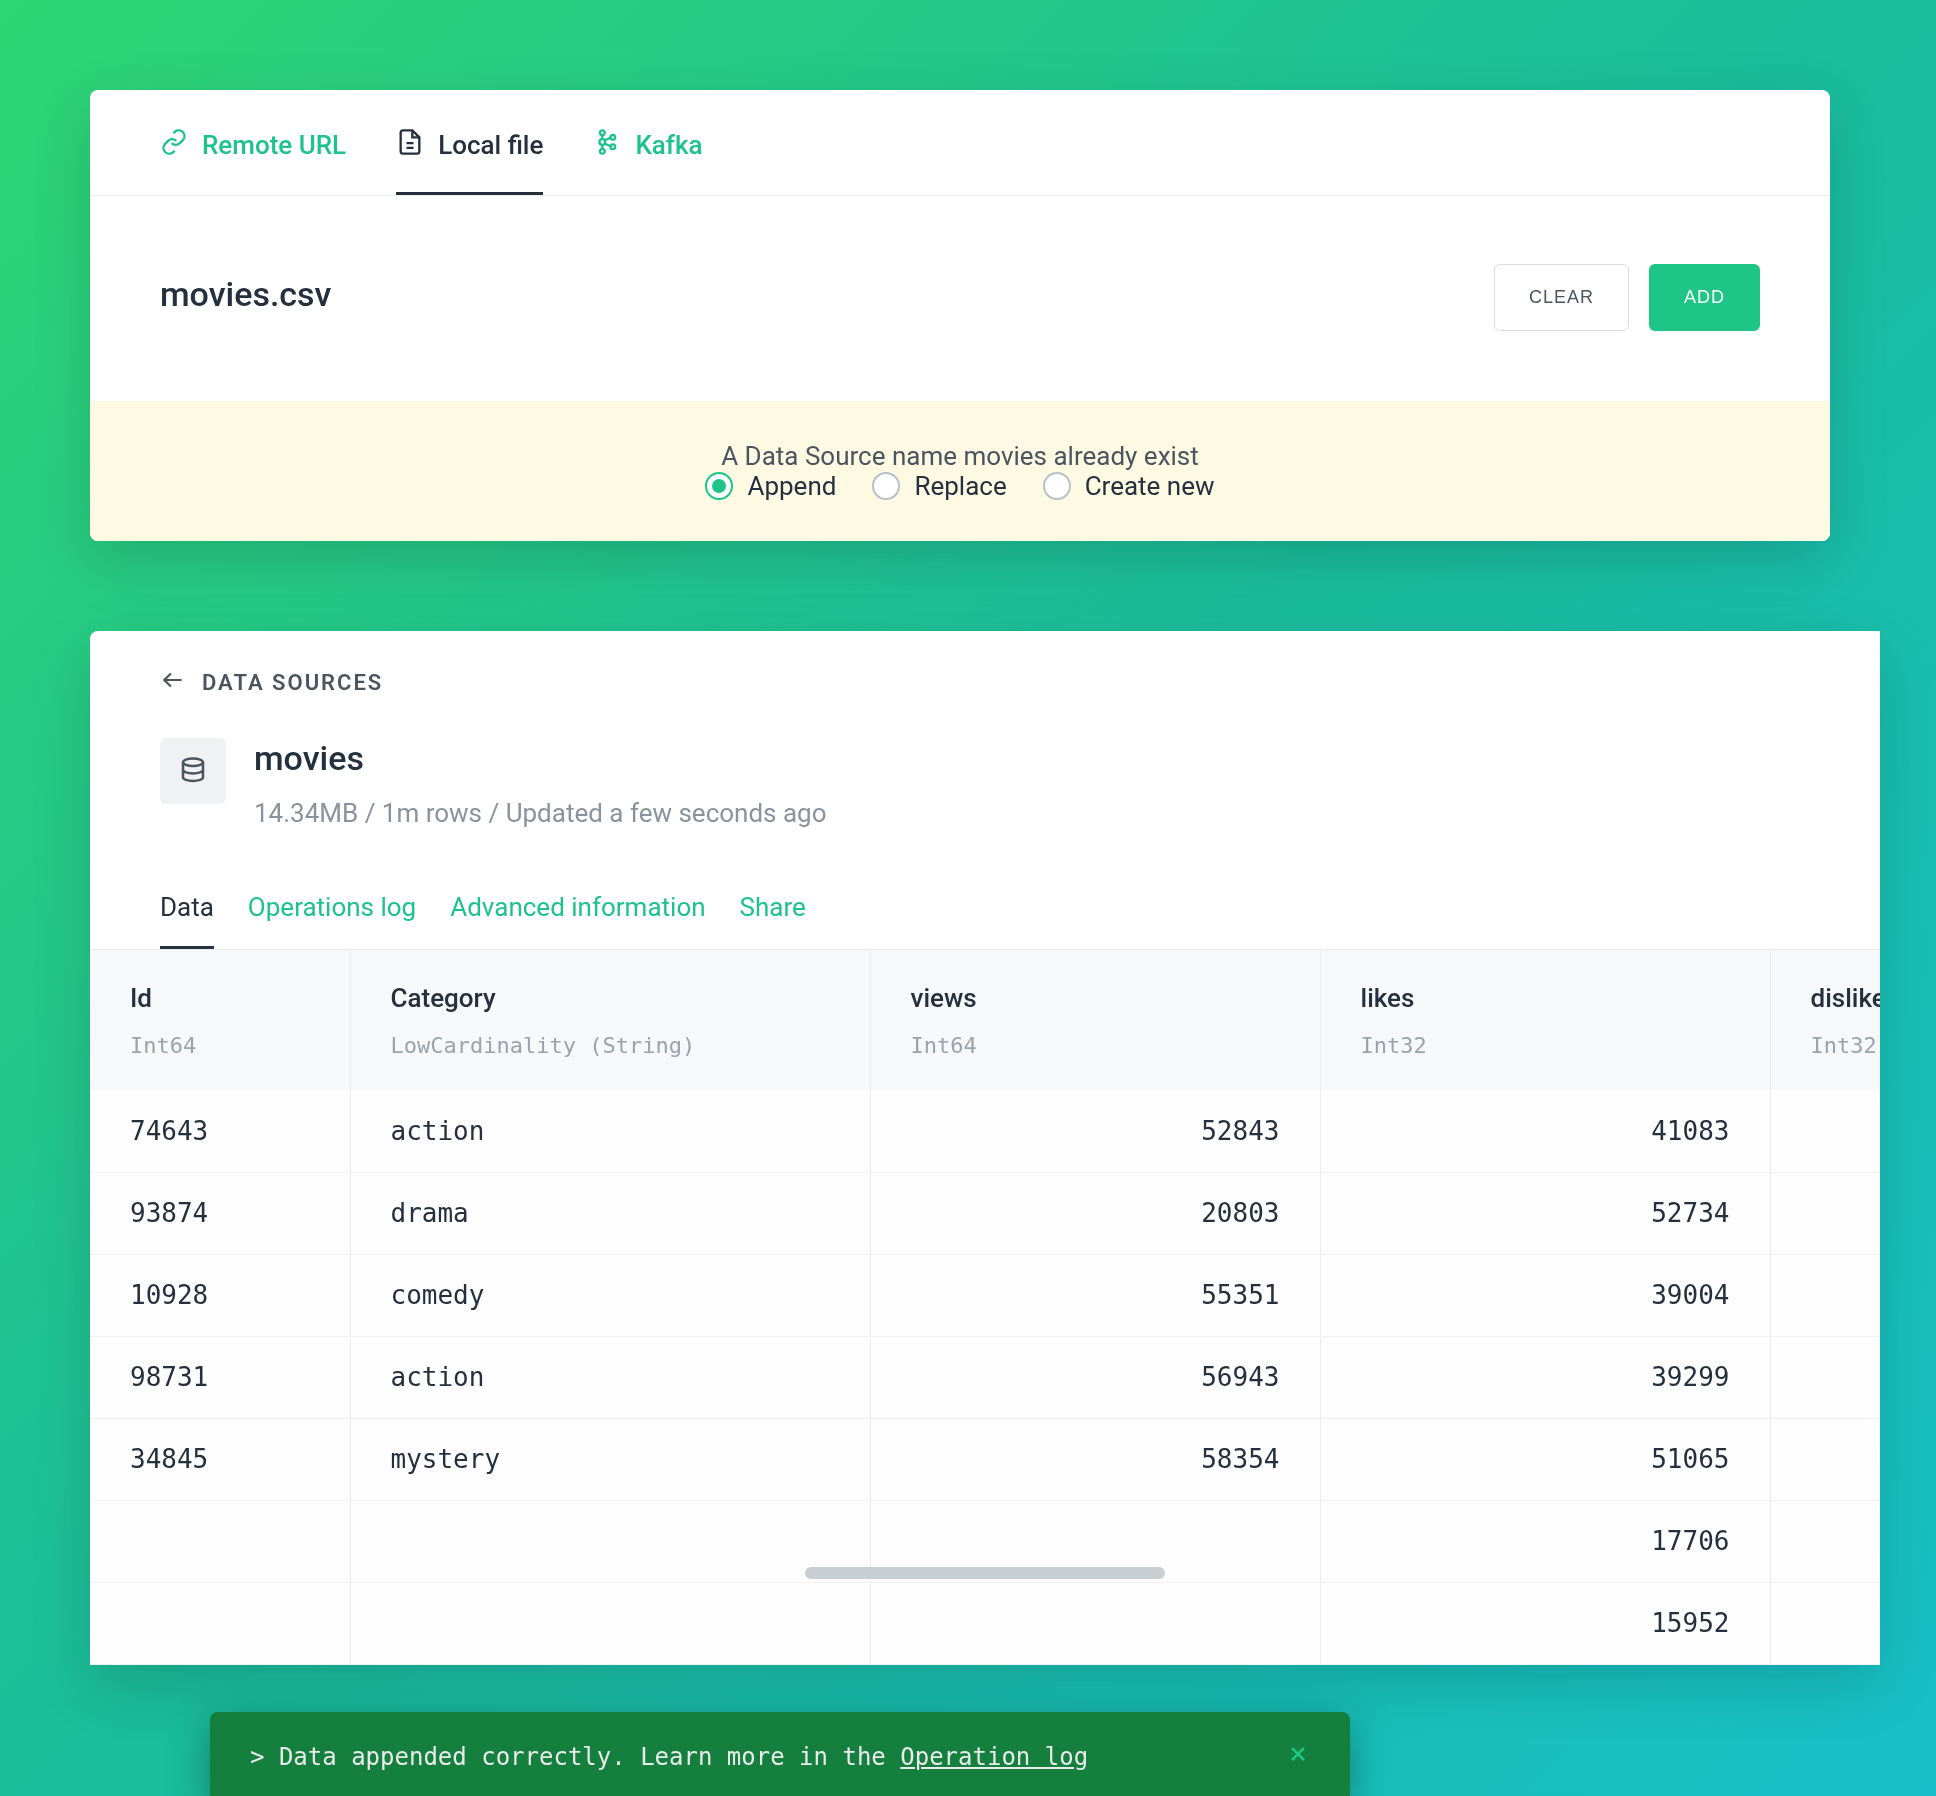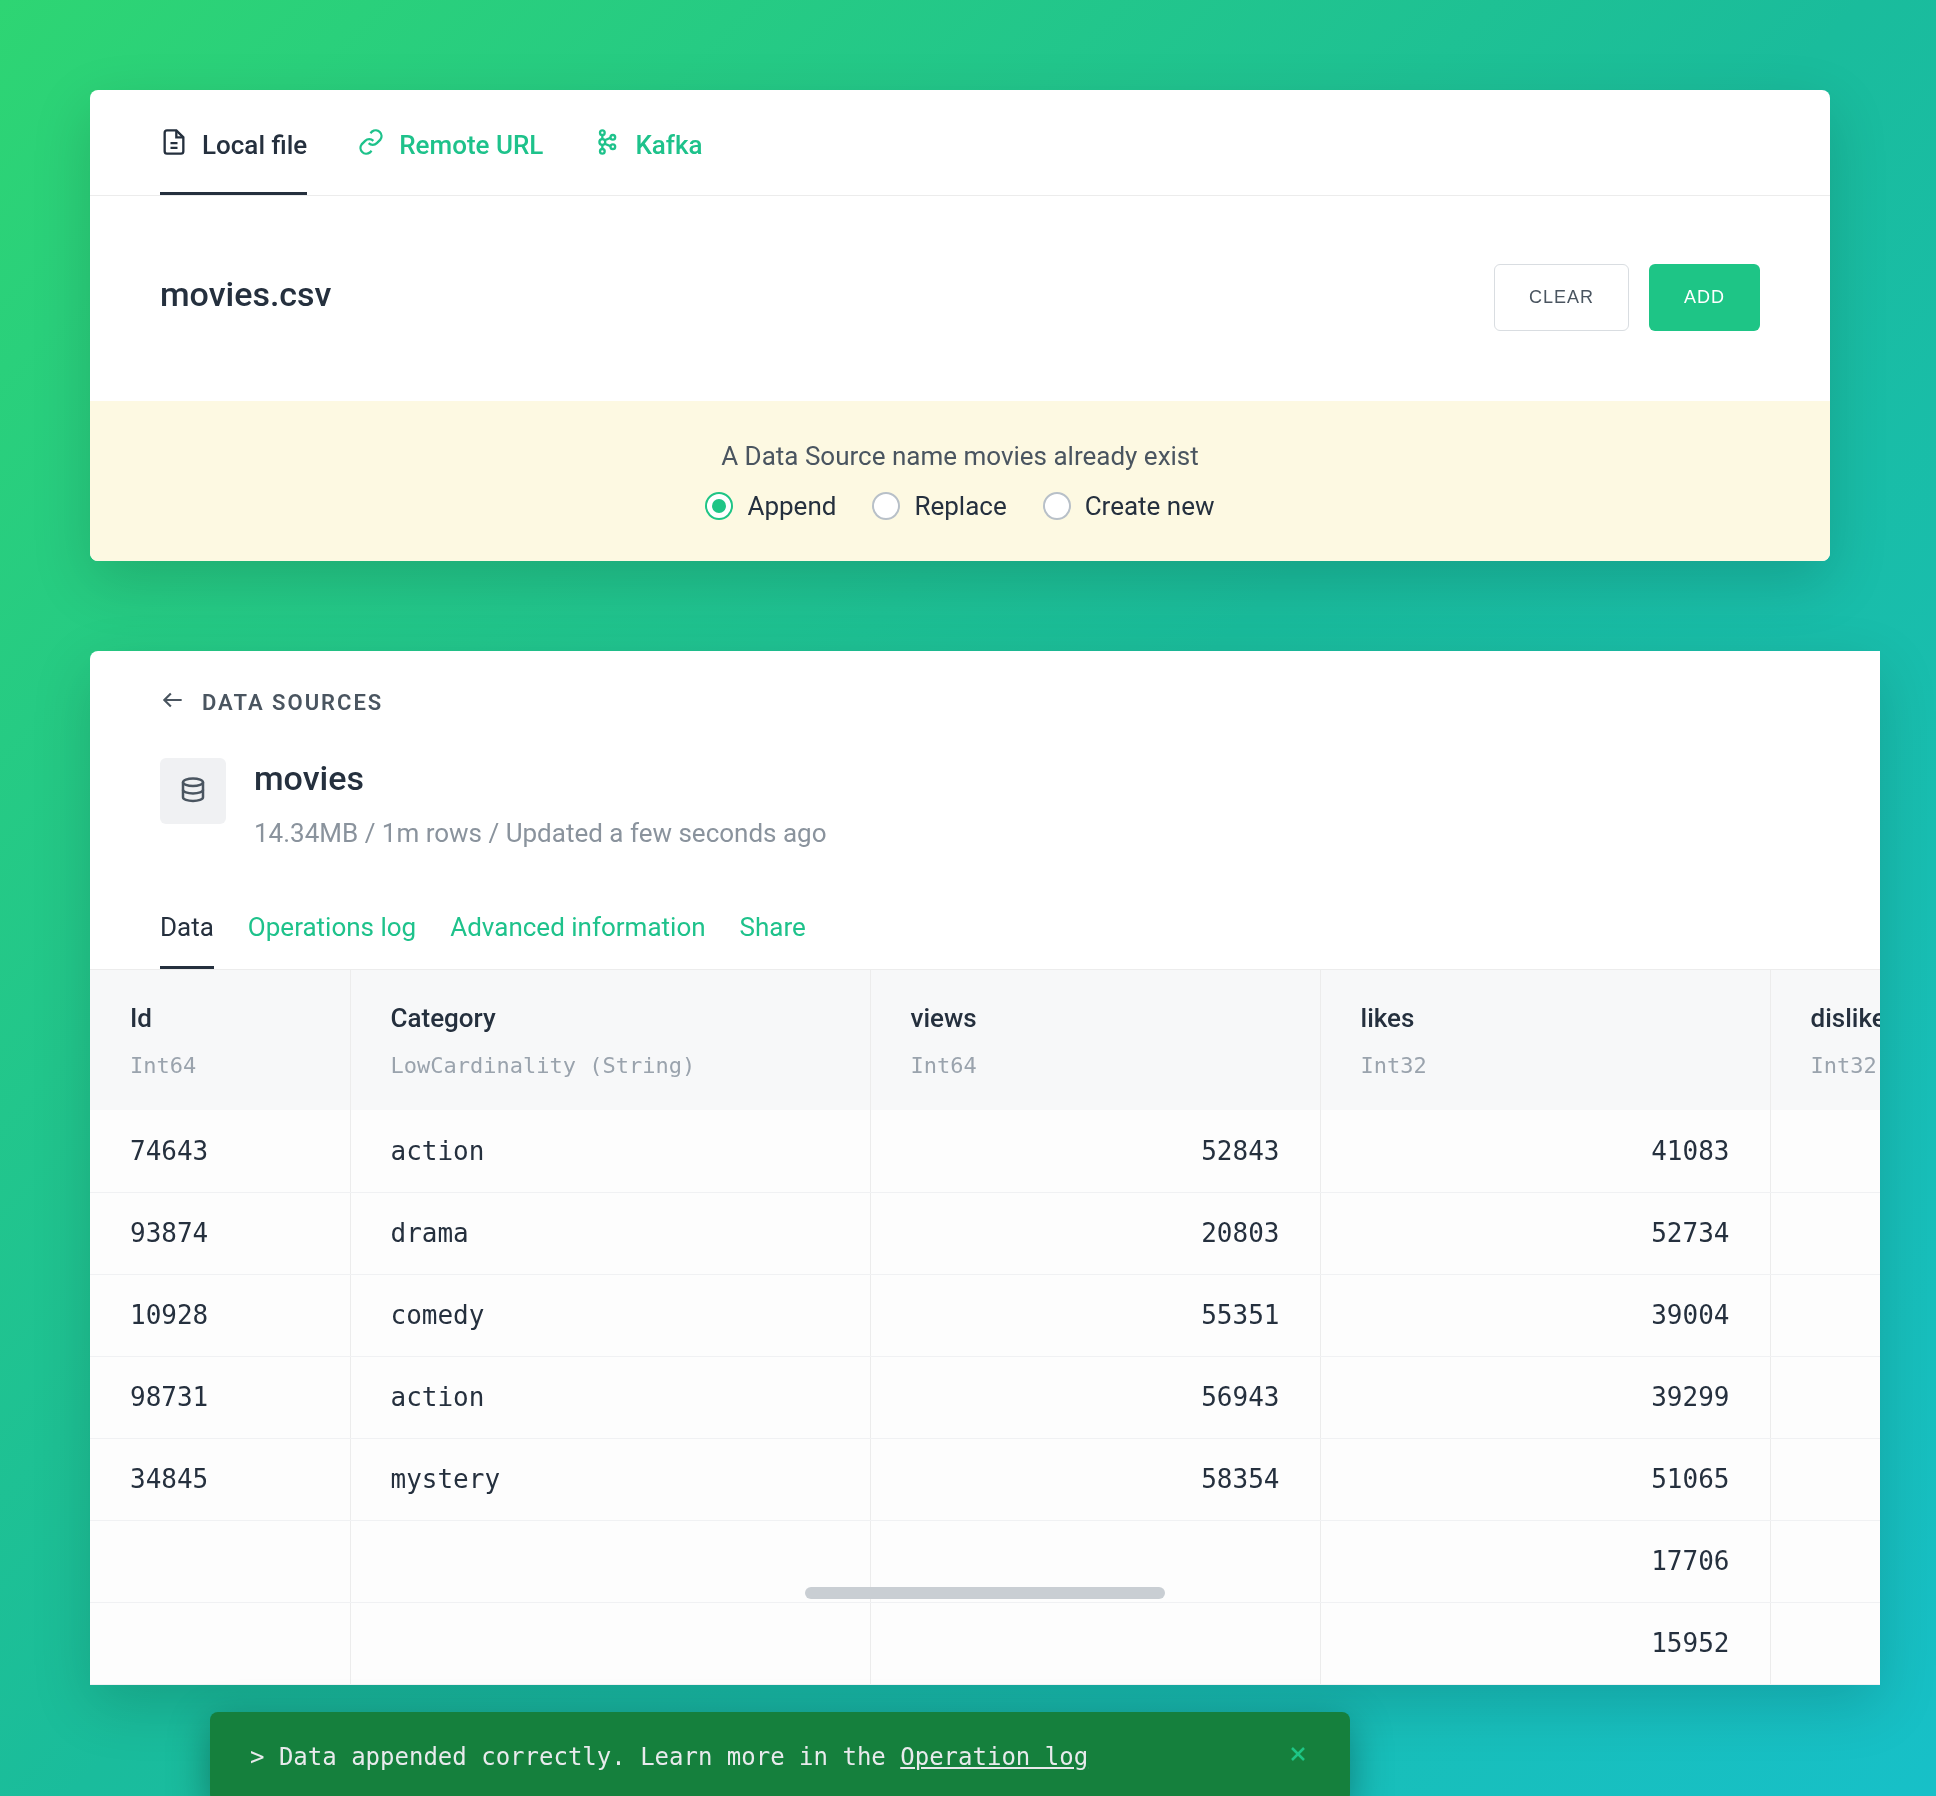--- a/index.html
+++ b/index.html
@@ -50,21 +50,21 @@
 }
 .btn-outline { background:#fff; border-color:#d9dde1; color:#4a5560;}
 .btn-primary { background:#1ec586; color:#fff;}
 .notice {
   background:#fdf9e2;
   display:flex; align-items:center; justify-content:space-between;
   padding: 40px 70px;
   font-size:26px; color:#4a5560;flex-direction:column;
 }
 .radios { display:flex; gap:36px; align-items:center;}
-.radio { display:flex; align-items:center; gap:14px; cursor:pointer; font-size:26px; color:#25303e;margin-top:20px;}
+.radio { display:flex; align-items:center; gap:14px; cursor:pointer; font-size:26px; color:#25303e;}
 .radio-dot {
   width:28px; height:28px; border-radius:50%;
   border:2px solid #b8c0c8; background:#fff;
   display:flex; align-items:center; justify-content:center;
 }
 .radio.selected .radio-dot { border-color:#1ec586;}
 .radio.selected .radio-dot::after {
   content:""; width:14px; height:14px; border-radius:50%; background:#1ec586;
 }
 
@@ -114,39 +114,39 @@
 
 .wrap { position:relative; height:1796px;}
 </style>
 </head>
 <body>
 
 <div class="wrap">
 
 <div class="card upload-card">
   <div class="source-tabs">
+    <div class="source-tab">
+      <span>
+        <svg viewBox="0 0 24 24" fill="none" stroke="currentColor" stroke-width="2">
+              <path d="M10 13a5 5 0 0 0 7 0l3-3a5 5 0 0 0-7-7l-1.5 1.5"></path>
+              <path d="M14 11a5 5 0 0 0-7 0l-3 3a5 5 0 0 0 7 7l1.5-1.5"></path>
+            </svg>
+      </span>
+      <span>Remote URL</span>
+    </div>
     <div class="source-tab active">
       <span>
         <svg viewBox="0 0 24 24" fill="none" stroke="currentColor" stroke-width="2">
               <path d="M14 2H6a2 2 0 0 0-2 2v16a2 2 0 0 0 2 2h12a2 2 0 0 0 2-2V8z"></path>
               <polyline points="14 2 14 8 20 8"></polyline>
               <line x1="9" y1="13" x2="15" y2="13"></line>
               <line x1="9" y1="17" x2="15" y2="17"></line>
             </svg>
       </span>
       <span>Local file</span>
-    </div>
-    <div class="source-tab">
-      <span>
-        <svg viewBox="0 0 24 24" fill="none" stroke="currentColor" stroke-width="2">
-              <path d="M10 13a5 5 0 0 0 7 0l3-3a5 5 0 0 0-7-7l-1.5 1.5"></path>
-              <path d="M14 11a5 5 0 0 0-7 0l-3 3a5 5 0 0 0 7 7l1.5-1.5"></path>
-            </svg>
-      </span>
-      <span>Remote URL</span>
     </div>
     <div class="source-tab">
       <span>
         <svg viewBox="0 0 24 24" fill="none" stroke="currentColor" stroke-width="2">
               <circle cx="8" cy="4" r="2"></circle>
               <circle cx="8" cy="12" r="2.5"></circle>
               <circle cx="8" cy="20" r="2"></circle>
               <circle cx="17" cy="8" r="2"></circle>
               <circle cx="17" cy="16" r="2"></circle>
               <line x1="8" y1="6" x2="8" y2="9.5"></line>

